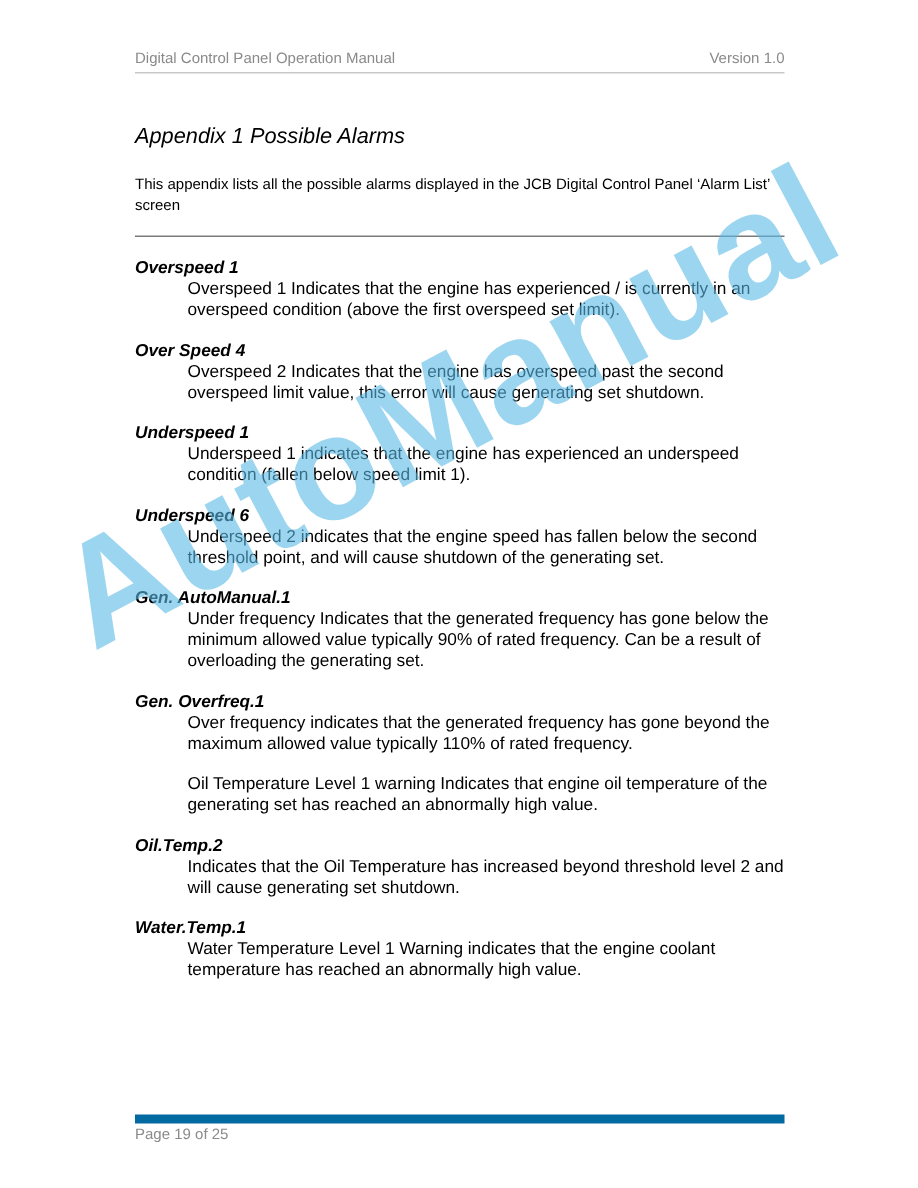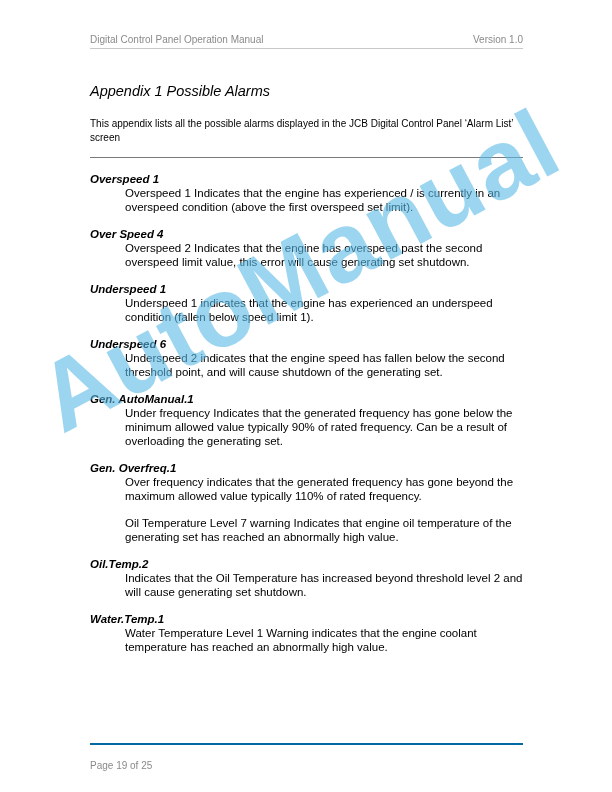--- a/index.html
+++ b/index.html
@@ -9,22 +9,22 @@
             border-bottom: 1px solid #c8c8c8; font-size: 10px; color: #8a8a8a; }
   .header .left { position: absolute; left: 0; top: 0; }
   .header .right { position: absolute; right: 0; top: 0; }
   .title { position: absolute; left: 90px; top: 83px; font-size: 14.5px; font-style: italic; }
   .intro { position: absolute; left: 90px; top: 117px; width: 430px; font-size: 10px; line-height: 14px; }
   .rule { position: absolute; left: 90px; top: 157px; width: 433px; height: 0; border-top: 1px solid #7a7a7a; }
   .alarms { position: absolute; left: 90px; top: 172px; width: 440px; }
   .alarm { margin-bottom: 13px; }
   .alarm-title { font-size: 11.5px; font-weight: bold; font-style: italic; line-height: 14px; }
   .alarm-desc { font-size: 11.5px; line-height: 14px; margin-left: 35px; }
-  .footer { position: absolute; left: 90px; top: 743px; width: 433px; border-top: 2px solid #0369a1;
-            font-size: 10px; color: #8a8a8a; padding-top: 15px; }
+  .footer { position: absolute; left: 90px; top: 743px; width: 433px; border-top: 6px solid #0369a1;
+            font-size: 10px; color: #8a8a8a; padding-top: 2px; }
   .watermark { position: absolute; left: 20px; top: 355px; font-size: 98px; font-weight: bold;
                color: rgba(90, 185, 230, 0.6); transform: rotate(-28deg); transform-origin: left top;
                white-space: nowrap; pointer-events: none; letter-spacing: 1px; }
 </style>
 </head>
 <body>
 
 <div class="header">
   <span class="left">Digital Control Panel Operation Manual</span>
   <span class="right">Version 1.0</span>
@@ -53,21 +53,21 @@
   </div>
   <div class="alarm">
     <div class="alarm-title">Gen. AutoManual.1</div>
     <div class="alarm-desc">Under frequency Indicates that the generated frequency has gone below the minimum allowed value typically 90% of rated frequency. Can be a result of overloading the generating set.</div>
   </div>
   <div class="alarm">
     <div class="alarm-title">Gen. Overfreq.1</div>
     <div class="alarm-desc">Over frequency indicates that the generated frequency has gone beyond the maximum allowed value typically 110% of rated frequency.</div>
   </div>
   <div class="alarm">
-    <div class="alarm-desc">Oil Temperature Level 7 warning Indicates that engine oil temperature of the generating set has reached an abnormally high value.</div>
+    <div class="alarm-desc">Oil Temperature Level 1 warning Indicates that engine oil temperature of the generating set has reached an abnormally high value.</div>
   </div>
   <div class="alarm">
     <div class="alarm-title">Oil.Temp.2</div>
     <div class="alarm-desc">Indicates that the Oil Temperature has increased beyond threshold level 2 and will cause generating set shutdown.</div>
   </div>
   <div class="alarm">
     <div class="alarm-title">Water.Temp.1</div>
     <div class="alarm-desc">Water Temperature Level 1 Warning indicates that the engine coolant temperature has reached an abnormally high value.</div>
   </div>
 </div>

